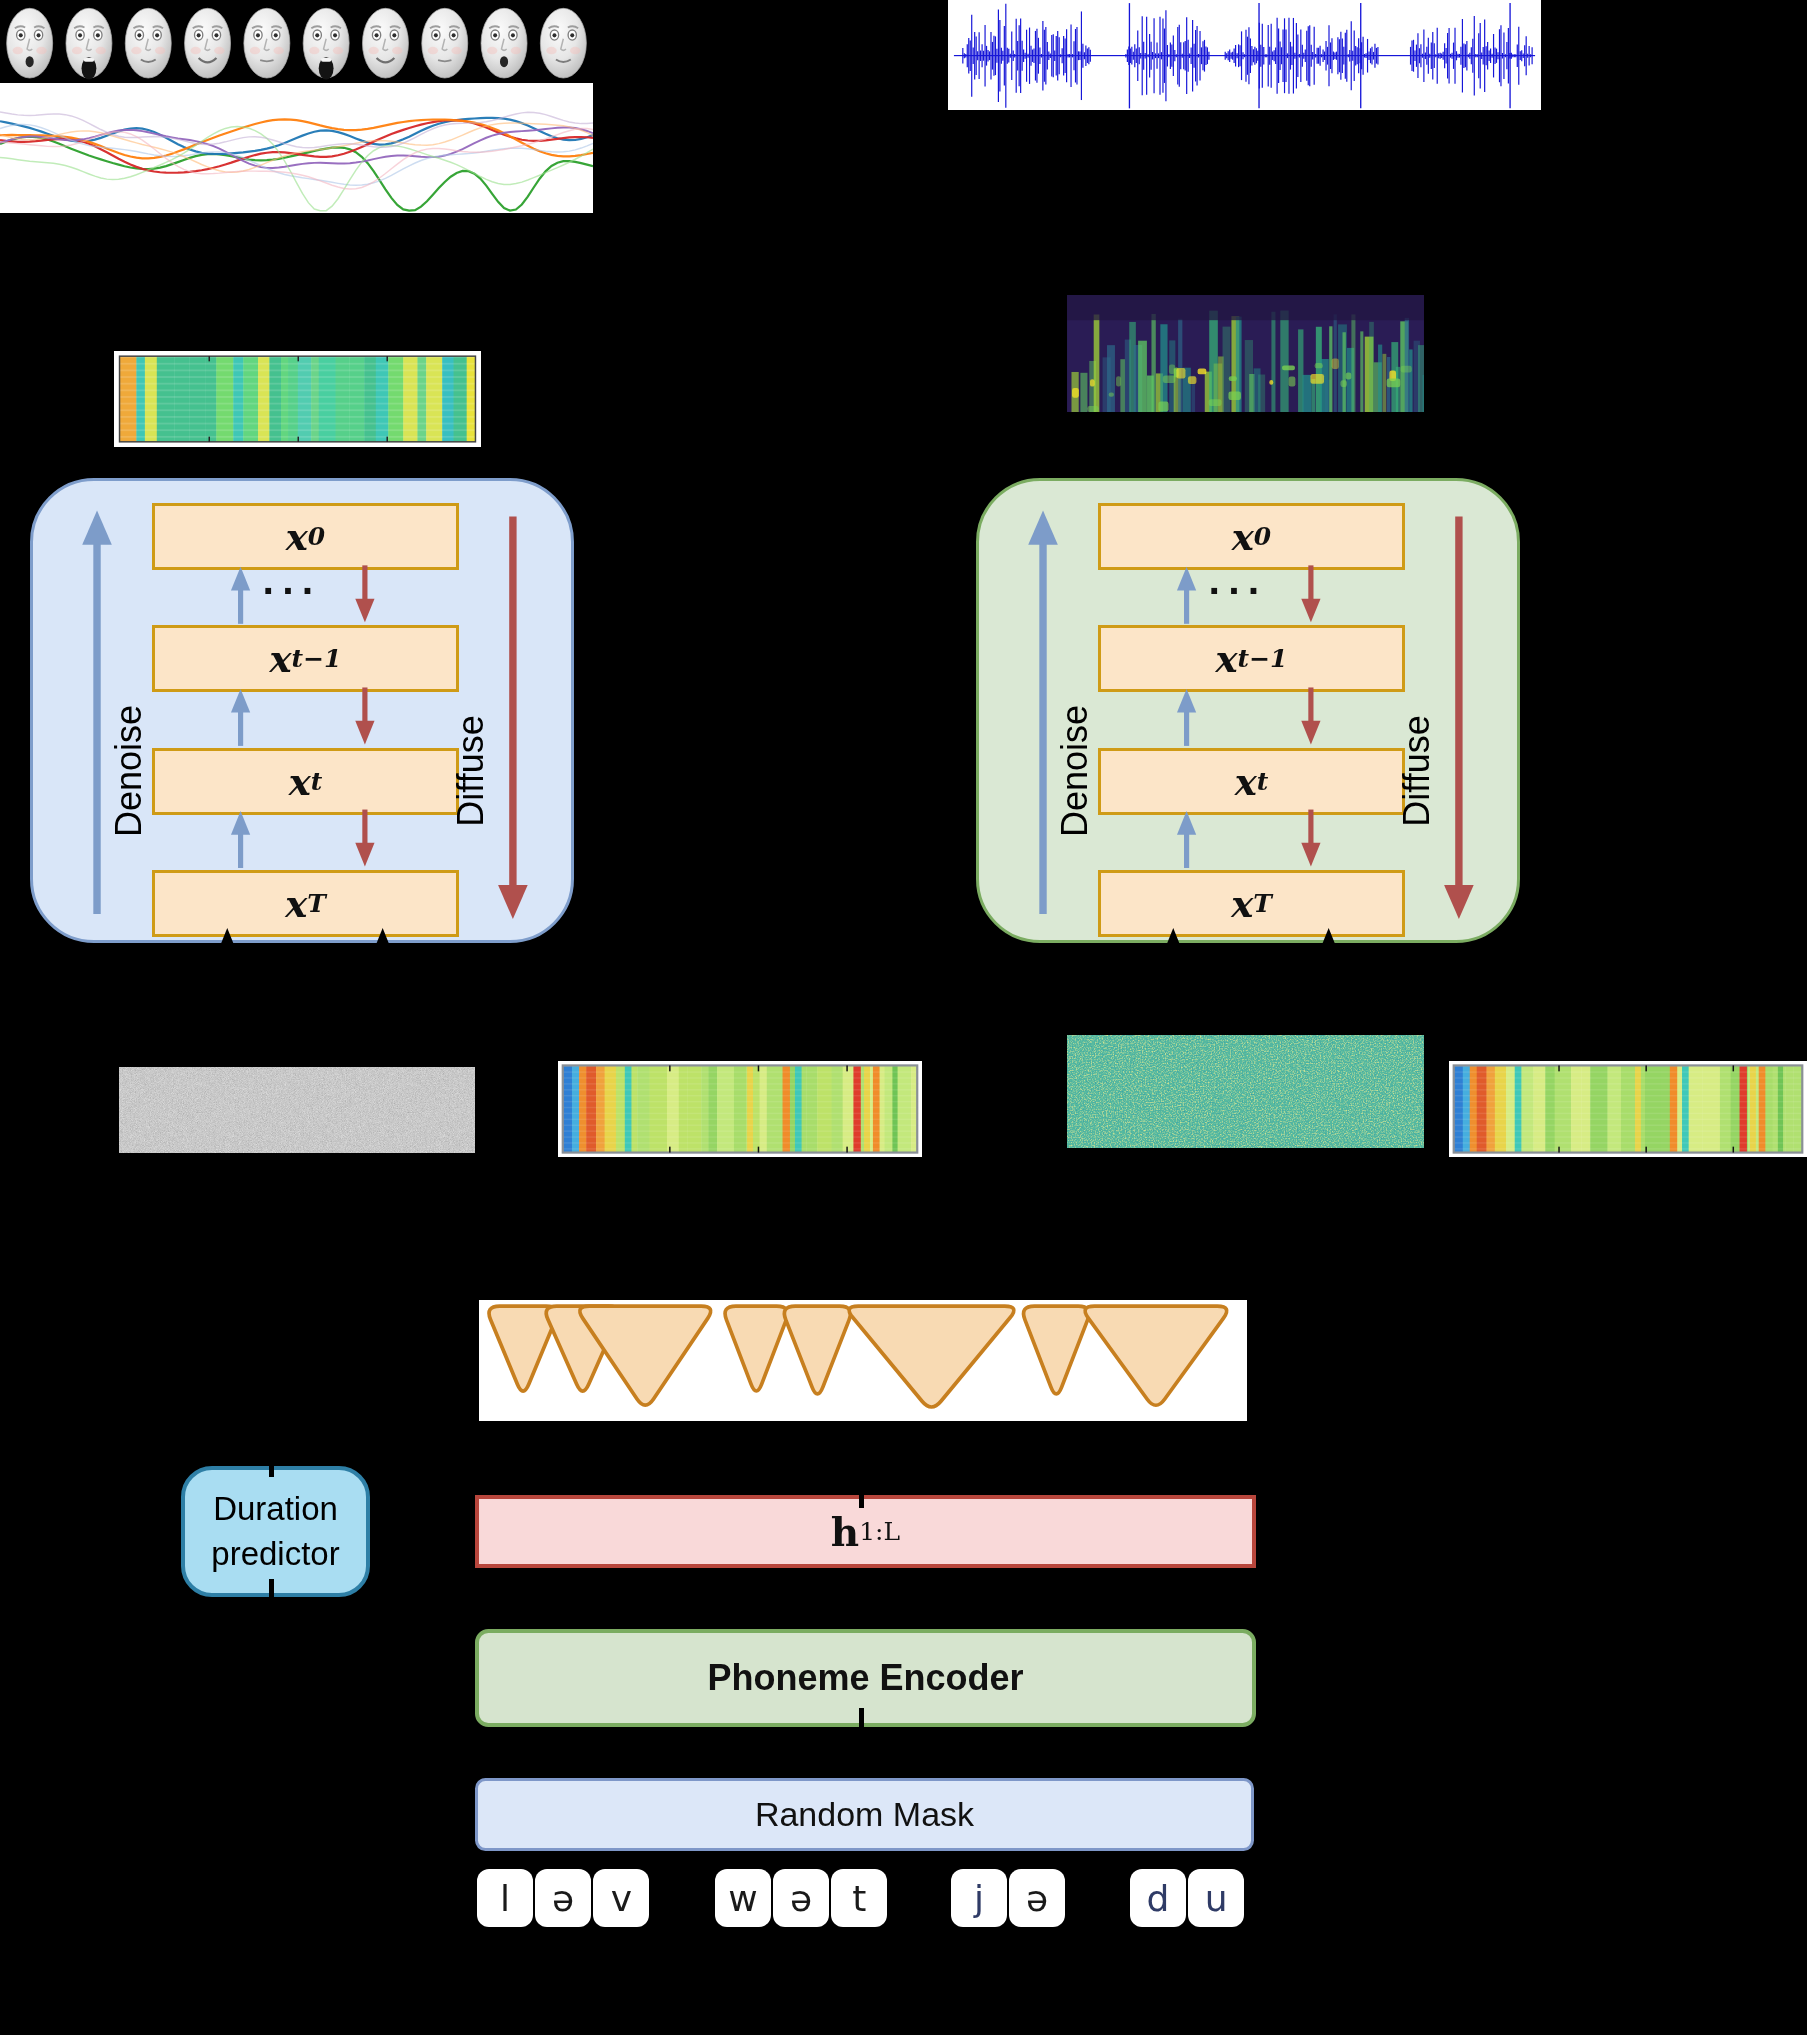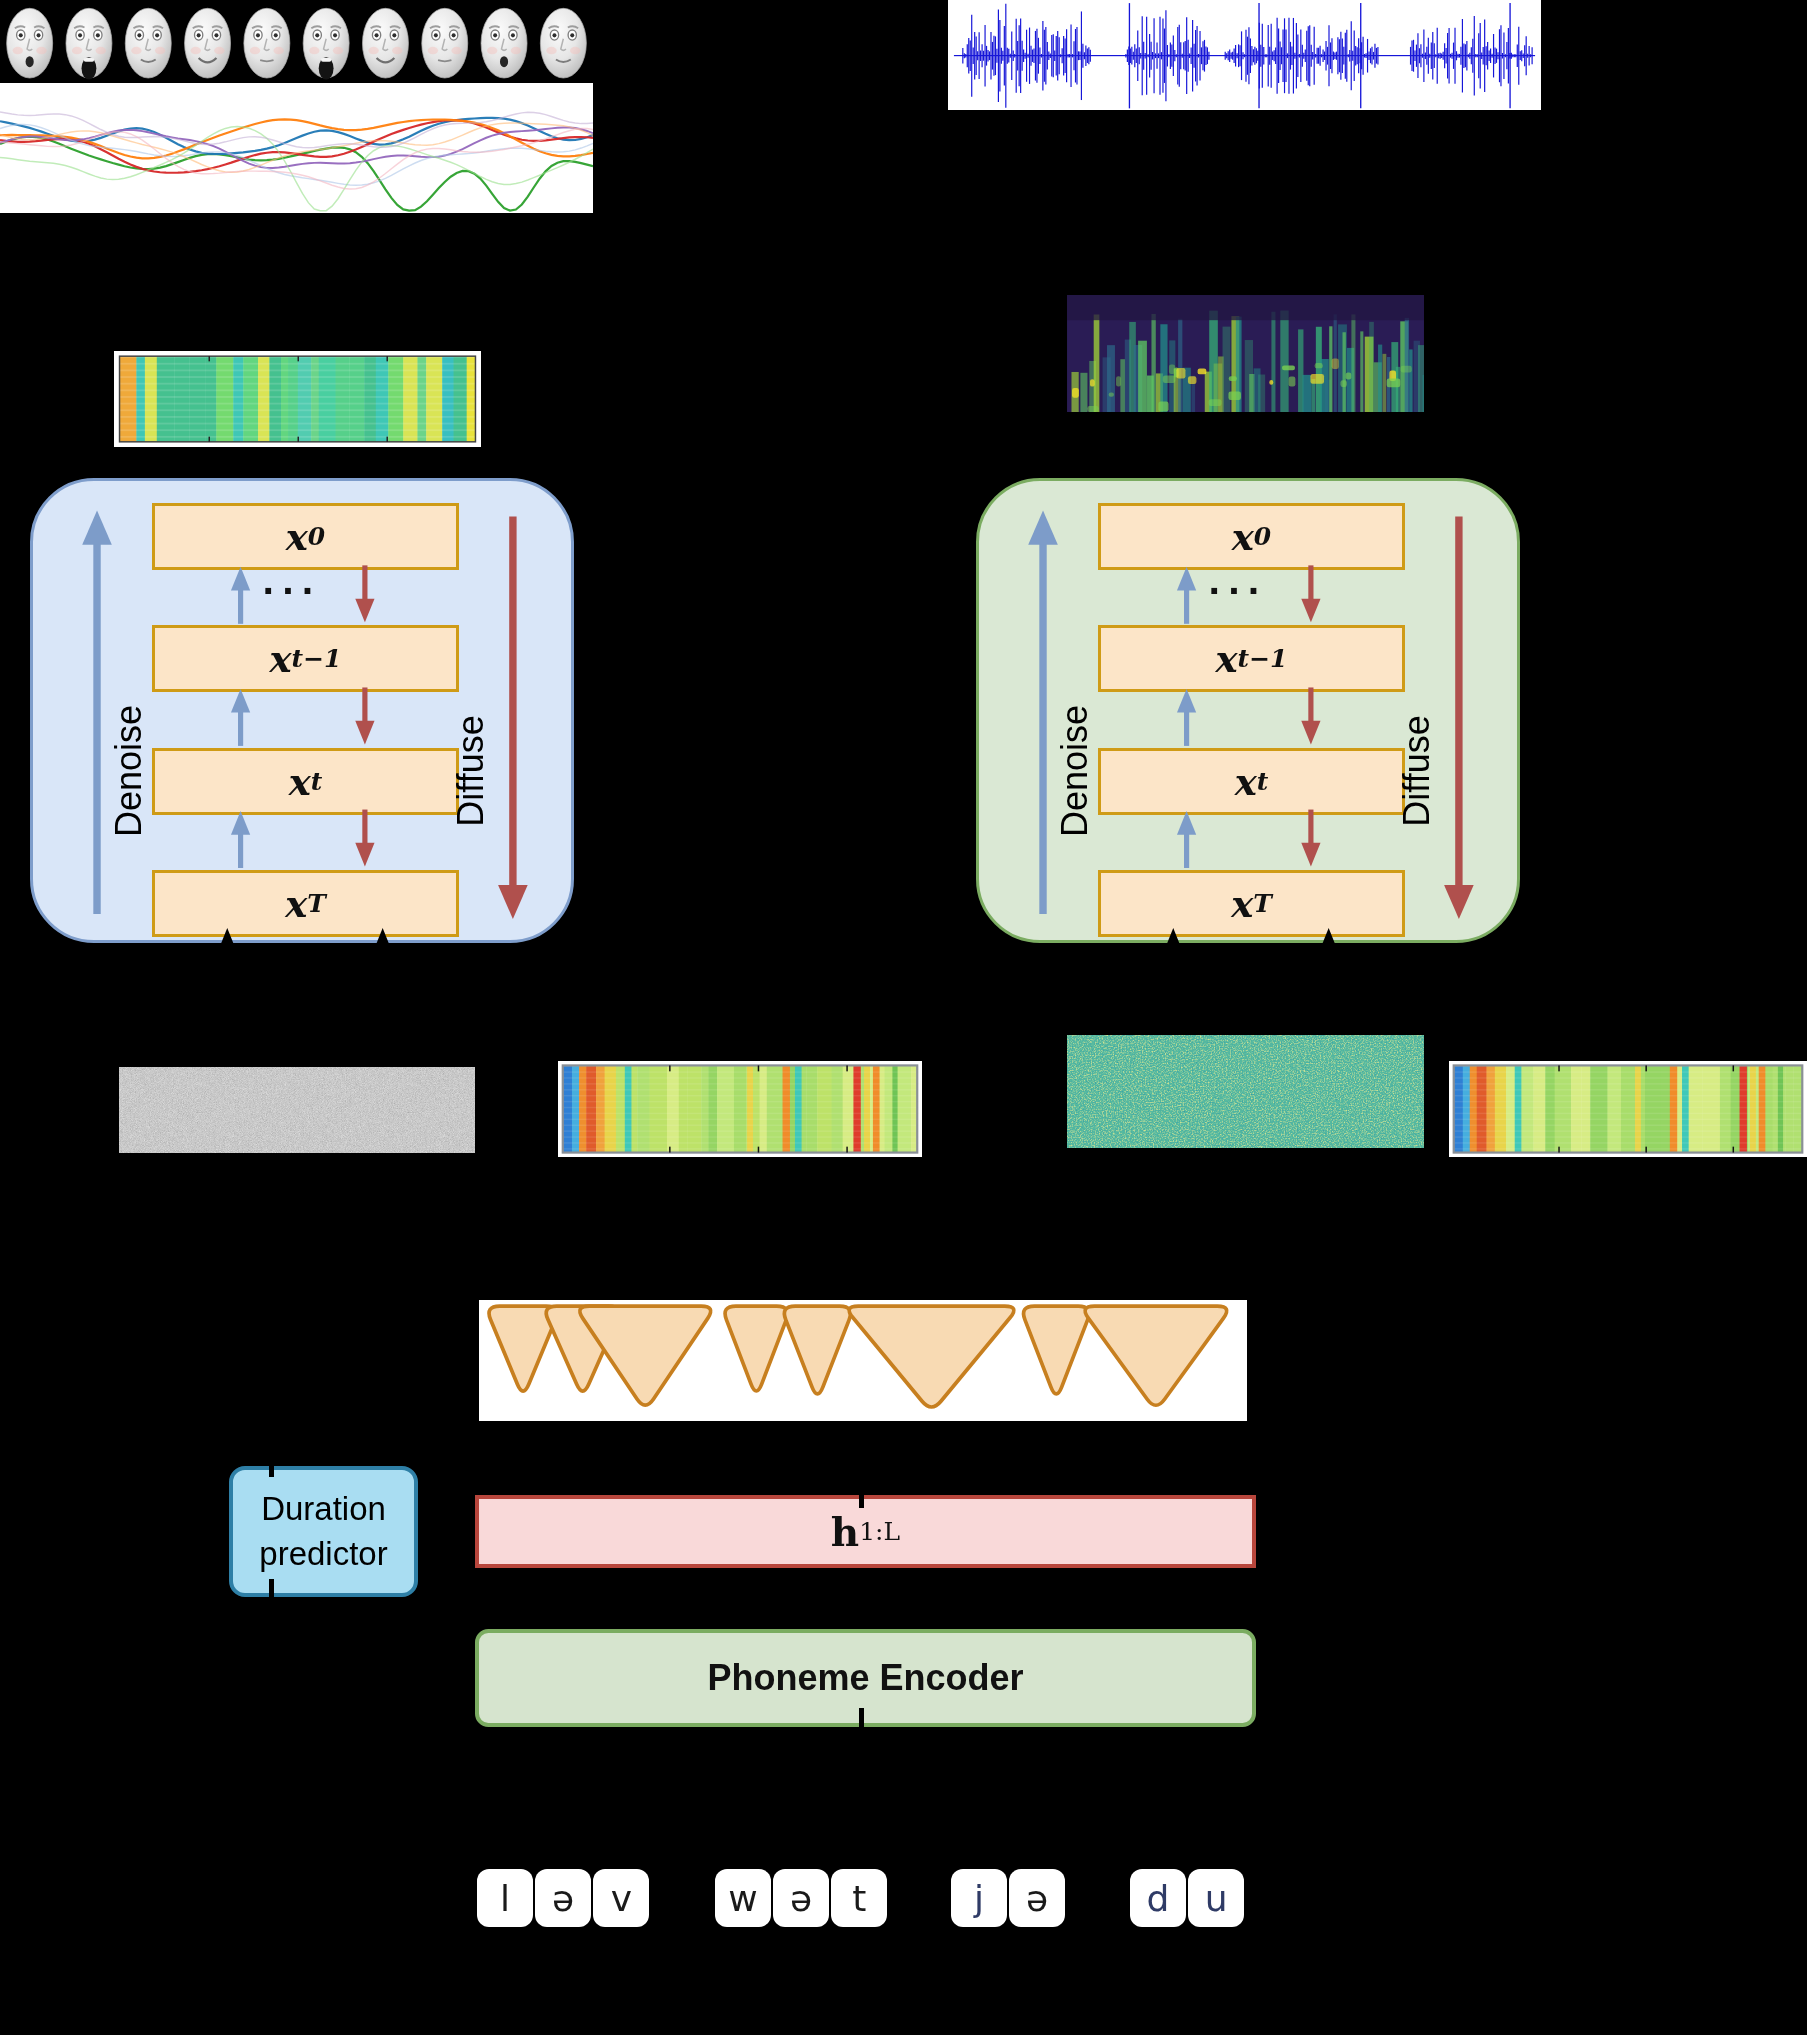--- a/index.html
+++ b/index.html
@@ -23,22 +23,22 @@
   .msub{font-family:"DejaVu Serif",serif;font-style:italic;font-weight:bold;font-size:25px;color:#111;
         vertical-align:-9px;line-height:0;}
   .dots{position:absolute;left:259px;top:110px;transform:translate(-50%,-50%);z-index:2;
         font-size:41px;font-weight:bold;color:#111;letter-spacing:6px;}
   .sidelabel{position:absolute;transform:translate(-50%,-50%) rotate(-90deg);font-size:36px;color:#000;
              white-space:nowrap;z-index:2;}
   .blocksvg{position:absolute;left:0;top:0;overflow:visible;z-index:3;}
 
   
   .durbox{position:absolute;left:181px;top:1466px;width:181px;height:123px;background:#a9ddf2;
-          border:4.4px solid #2e7fa6;border-radius:16px;display:flex;flex-direction:column;
-          align-items:center;justify-content:center;color:#000;font-size:33px;line-height:1.35;margin-left:48px;}
+          border:4.4px solid #2e7fa6;border-radius:31px;display:flex;flex-direction:column;
+          align-items:center;justify-content:center;color:#000;font-size:33px;line-height:1.35;}
   .hbox{position:absolute;left:475px;top:1495px;width:773px;height:65px;background:#f9d9d9;
         border:4.4px solid #b8463c;display:flex;align-items:center;justify-content:center;color:#111;}
   .hbase{font-family:"DejaVu Serif",serif;font-weight:bold;font-size:39px;}
   .hsub{font-family:"DejaVu Serif",serif;font-size:25px;vertical-align:-9px;line-height:0;}
   .pebox{position:absolute;left:475px;top:1629px;width:773px;height:90px;background:#d6e4ce;
          border:4.4px solid #7bac61;border-radius:13.3px;display:flex;align-items:center;justify-content:center;
          font-size:36px;font-weight:bold;color:#111;}
   .rmbox{position:absolute;left:475px;top:1778px;width:773px;height:67px;background:#dce7f8;
          border:3.7px solid #7e97c8;border-radius:10.4px;display:flex;align-items:center;justify-content:center;
          font-size:34px;color:#111;}
@@ -983,20 +983,23 @@
     <span class="hbase">h</span>
       <sub class="hsub">1:L</sub>
   </div>
   <div class="stub" style="left:859px;top:1487px;height:21px;"></div>
 
   <div class="pebox">
     <span>Phoneme Encoder</span>
   </div>
   <div class="stub" style="left:859px;top:1708px;height:21px;"></div>
 
+  <div class="rmbox">
+    <span>Random Mask</span>
+  </div>
 
   <div class="tokgroup" style="left:477px;">
     <div class="tok" data-masked="false">l</div>
     <div class="tok" data-masked="false">ə</div>
     <div class="tok" data-masked="false">v</div>
   </div>
   <div class="tokgroup" style="left:715px;">
     <div class="tok" data-masked="false">w</div>
     <div class="tok" data-masked="false">ə</div>
     <div class="tok" data-masked="false">t</div>

